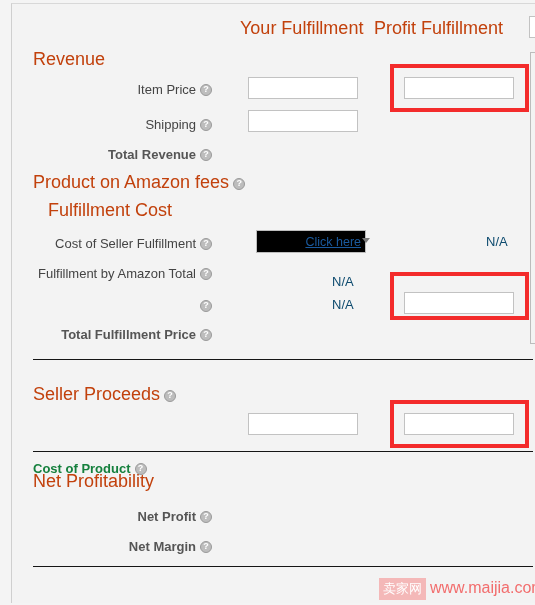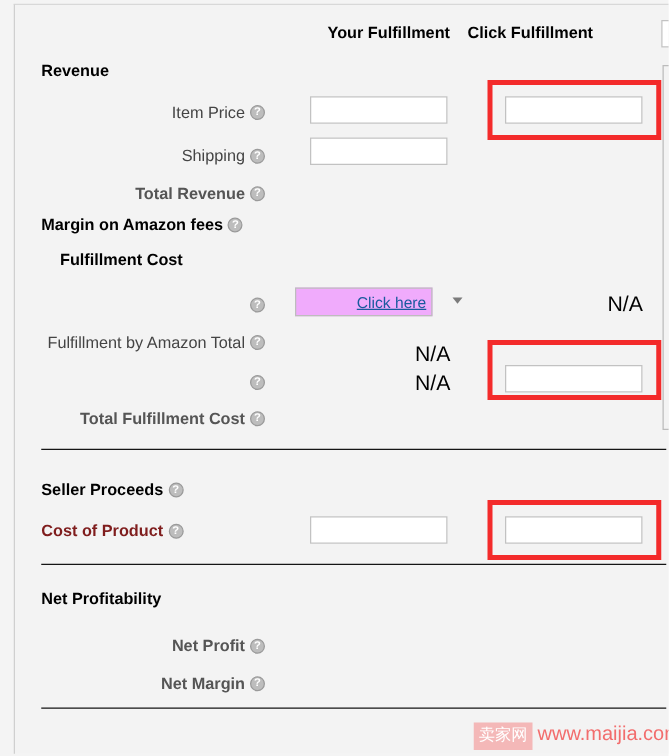--- a/index.html
+++ b/index.html
@@ -42,28 +42,28 @@
   .lbl {
     position: absolute;
     right: 0;
     width: 200px;
     text-align: right;
     font-size: 13px;
     color: #444444;
     white-space: nowrap;
     line-height: 15px;
   }
-  .lbl.bold      { font-weight: bold; color: #7f1d1d; }
+  .lbl.bold      { font-weight: bold; color: #15803d; margin-top: 44px; }
   .lbl.bold-gray { font-weight: bold; color: #555555; }
 
   .hdr {
     position: absolute;
-    font-size: 13px;
-    font-weight: bold;
-    color: #000000;
+    font-size: 18px;
+    font-weight: normal;
+    color: #c2410c;
     white-space: nowrap;
   }
 
   
   .help {
     display: inline-block;
     vertical-align: -2px;
     width: 12px;
     height: 12px;
     margin-left: 4px;
@@ -105,33 +105,33 @@
   .hl {
     position: absolute;
     border: 4px solid #f32b2b;
     box-sizing: border-box;
     background: transparent;
   }
 
   
   .na {
     position: absolute;
-    font-size: 17px;
-    color: #000000;
+    font-size: 13px;
+    color: #0c4a6e;
     white-space: nowrap;
   }
 
   
   .combo {
     position: absolute;
-    left: 224px;
+    left: 244px;
     top: 0;
     width: 110px;
     height: 23px;
-    background: #f0abfc;
+    background: #000000;
     border: 1px solid #bdbdbd;
     box-sizing: border-box;
     text-align: right;
   }
   .combo a {
     display: inline-block;
     margin: 3px 4px 0 0;
     font-size: 12.5px;
     color: #1a5a9e;
     text-decoration: underline;
@@ -209,21 +209,21 @@
     white-space: nowrap;
   }
 </style>
 </head>
 <body>
 
 <div id="screen">
   <div id="panel">
 
     <div class="hdr" style="left:228px; top:14px; width:120px; text-align:right;">Your Fulfillment</div>
-    <div class="hdr" style="left:362px; top:14px;">Click Fulfillment</div>
+    <div class="hdr" style="left:362px; top:14px;">Profit Fulfillment</div>
 
     <input class="tbox side-partial" type="text" readonly="" style="left: 517px; top: 12px; width: 40px; background: rgb(255, 255, 255);" value="">
     <div class="side-box" style="left:518px; top:48px; width:40px; height:292px;"></div>
 
     <div class="hdr" style="left:21px; top:45px;">Revenue</div>
 
     <div class="row" style="top:78px;">
       <div class="lbl" style="top:0; right:324px; width:260px;"><span>Item Price</span><span class="help"></span></div>
       <input class="tbox col-your" type="text" style="top: -5px;" value="">
       <input class="tbox col-amz" type="text" style="top: -5px;" value="">
@@ -232,47 +232,47 @@
 
     <div class="row" style="top:113px;">
       <div class="lbl" style="top:0; right:324px; width:260px;"><span>Shipping</span><span class="help"></span></div>
       <input class="tbox col-your" type="text" style="top: -7px;" value="">
     </div>
 
     <div class="row" style="top:143px;">
       <div class="lbl bold-gray" style="top:0; right:324px; width:260px;"><span>Total Revenue</span><span class="help"></span></div>
     </div>
 
-    <div class="hdr" style="left:21px; top:168px;"><span>Margin on Amazon fees</span><span class="help"></span></div>
+    <div class="hdr" style="left:21px; top:168px;"><span>Product on Amazon fees</span><span class="help"></span></div>
 
     <div class="hdr" style="left:36px; top:196px;">Fulfillment Cost</div>
 
     <div class="row" style="top:232px;">
-      <div class="lbl" style="top:0; right:324px; width:260px;"><span class="help"></span></div>
+      <div class="lbl" style="top:0; right:324px; width:260px;"><span>Cost of Seller Fulfillment</span><span class="help"></span></div>
       <div class="combo" style="top:-6px;">
         <a href="#">Click here</a>
       </div>
       <div class="combo-arrow" style="top:2px;"></div>
       <div class="na" style="left:474px; top:-2px;">N/A</div>
     </div>
 
     <div class="row" style="top:263px;">
       <div class="lbl" style="top:0; right:324px; width:260px; white-space:normal; line-height:14px;"><span>Fulfillment by Amazon Total</span><span class="help"></span></div>
       <div class="na" style="left:320px; top:7px;">N/A</div>
     </div>
 
     <div class="row" style="top:294px;">
       <div class="lbl" style="top:0; right:324px; width:260px;"><span class="help"></span></div>
       <div class="na" style="left:320px; top:-1px;">N/A</div>
       <input class="tbox col-amz" type="text" style="top: -6px;" value="">
       <div class="hl" style="left:378px; top:-26px; width:139px; height:48px;"></div>
     </div>
 
     <div class="row" style="top:323px;">
-      <div class="lbl bold-gray" style="top:0; right:324px; width:260px;"><span>Total Fulfillment Cost</span><span class="help"></span></div>
+      <div class="lbl bold-gray" style="top:0; right:324px; width:260px;"><span>Total Fulfillment Price</span><span class="help"></span></div>
     </div>
 
     <div class="hr" style="top:355px;"></div>
 
     <div class="hdr" style="left:21px; top:380px;"><span>Seller Proceeds</span><span class="help"></span></div>
 
     <div class="row" style="top:413px;">
       <div class="lbl bold" style="top:0; left:21px; right:auto; width:260px; text-align:left;"><span>Cost of Product</span><span class="help"></span></div>
       <input class="tbox col-your" type="text" style="top: -4px;" value="">
       <input class="tbox col-amz" type="text" style="top: -4px;" value="">

